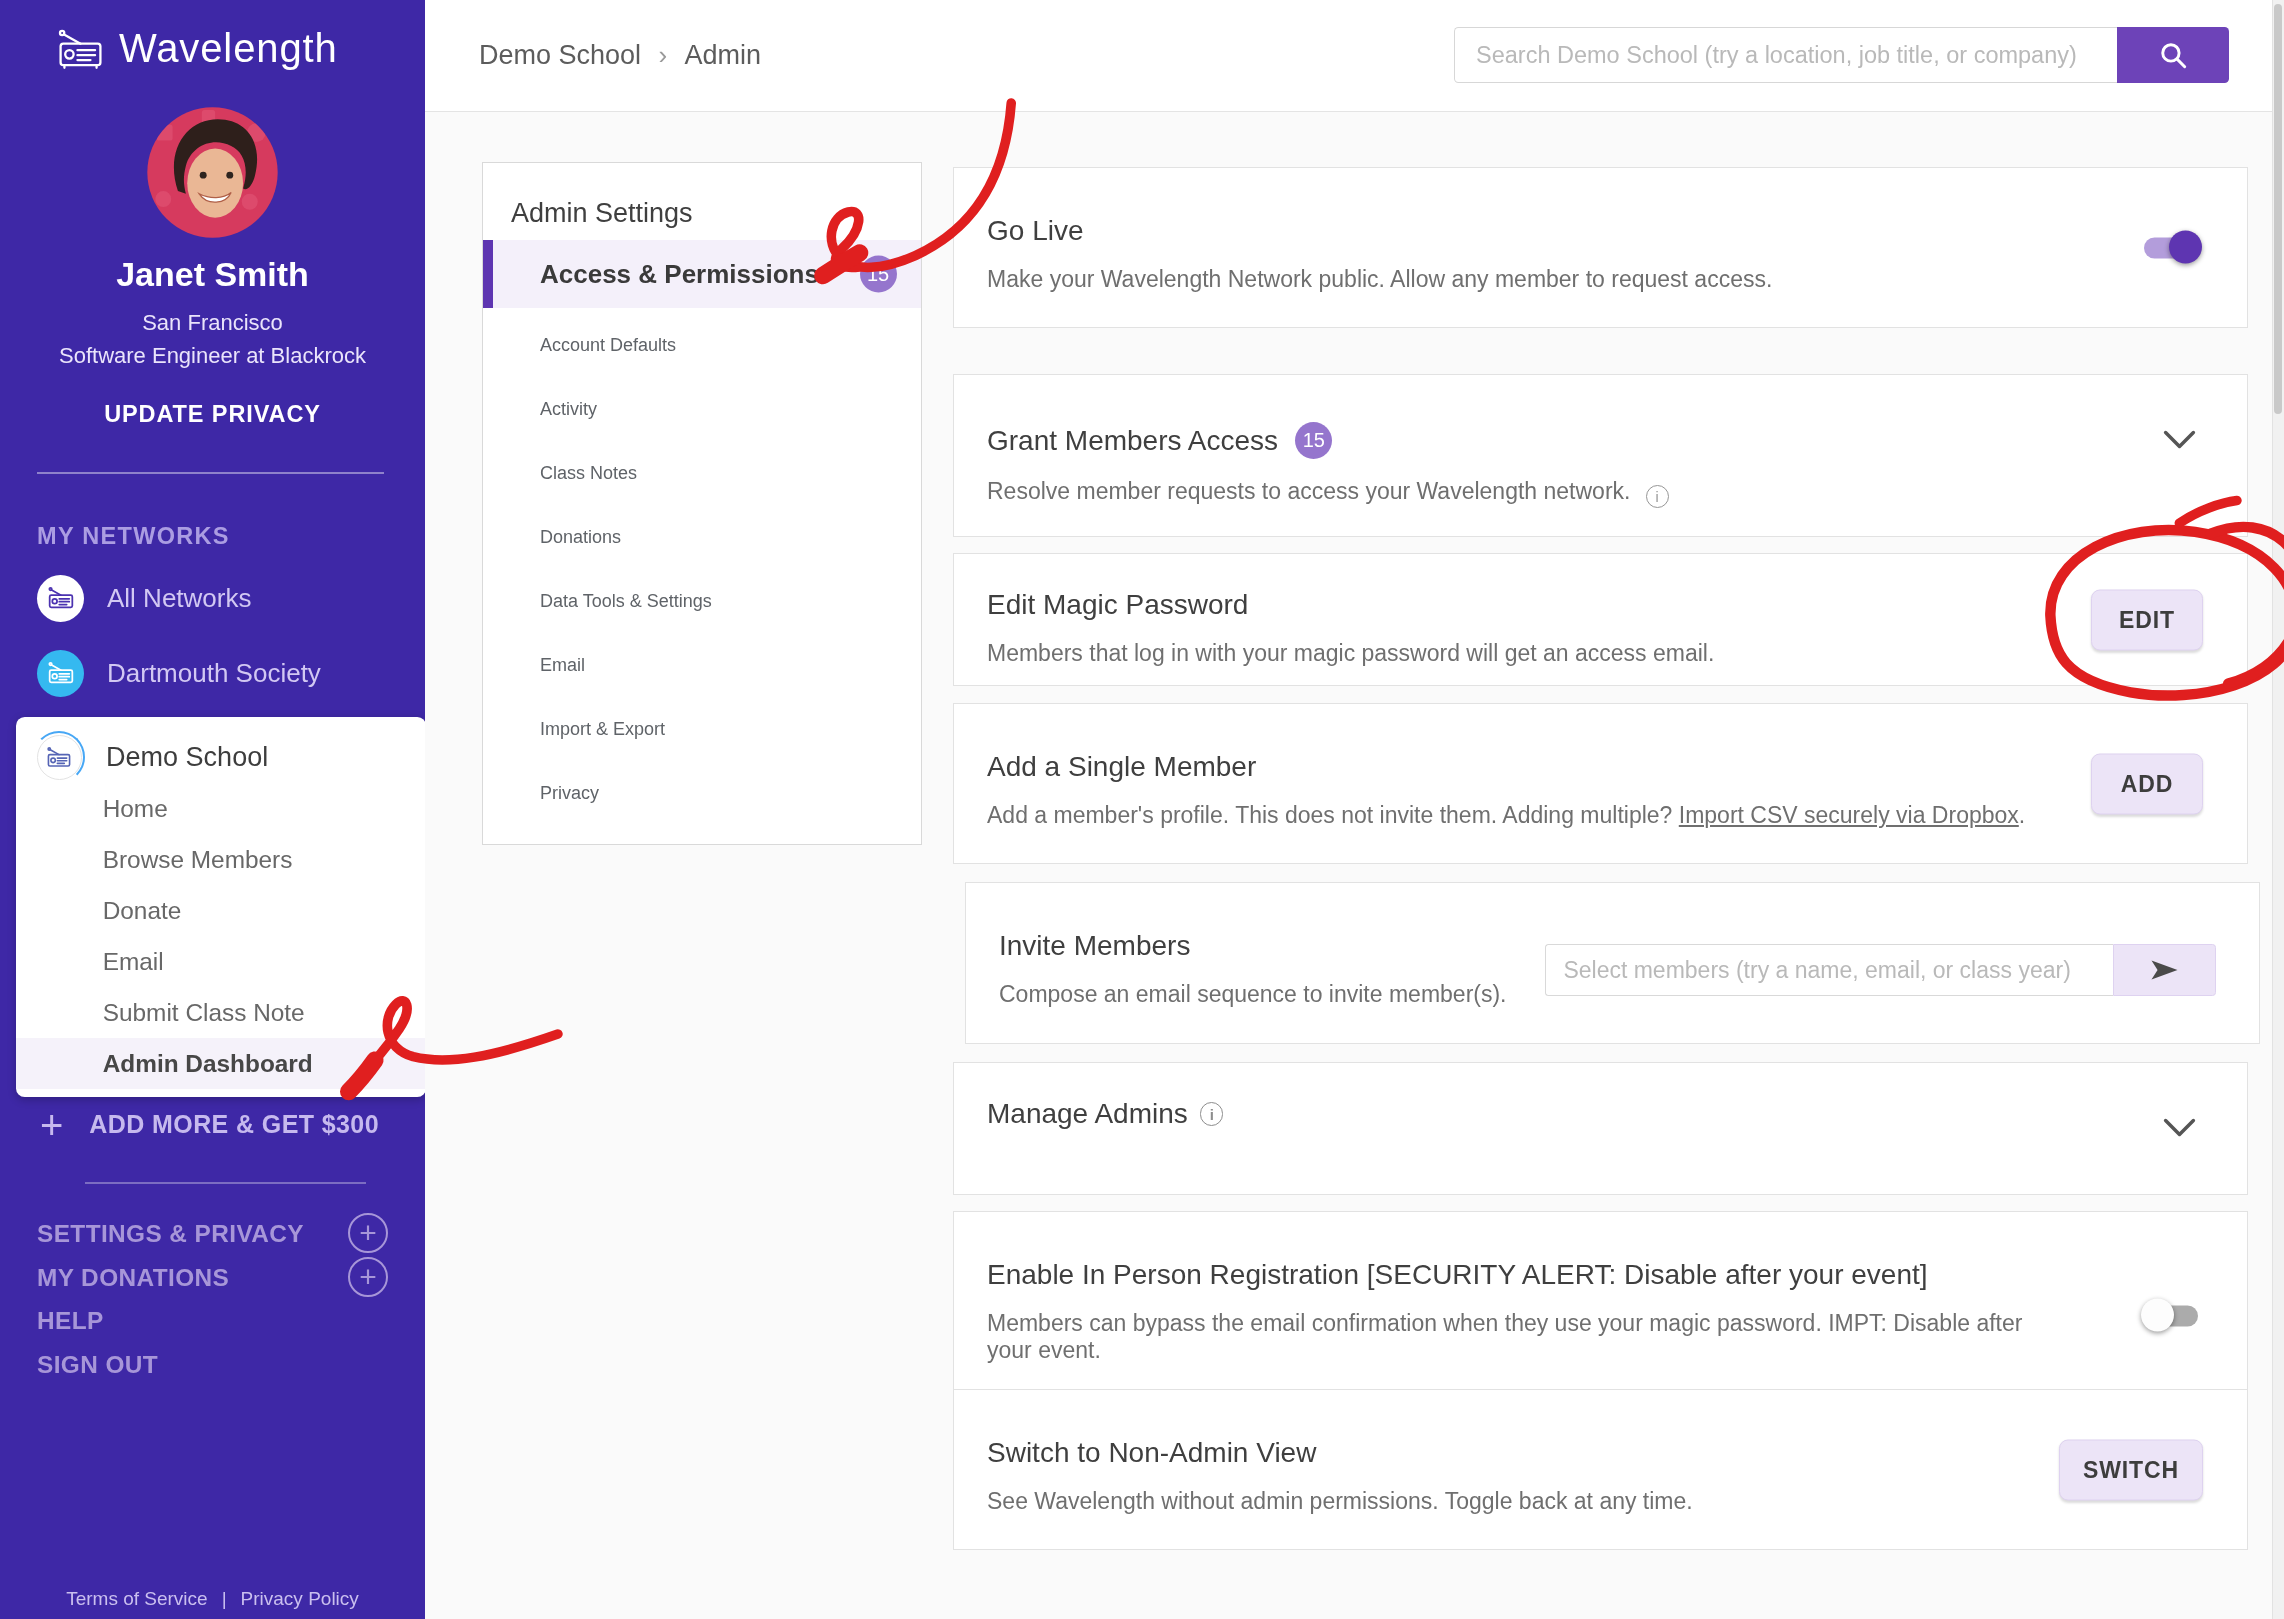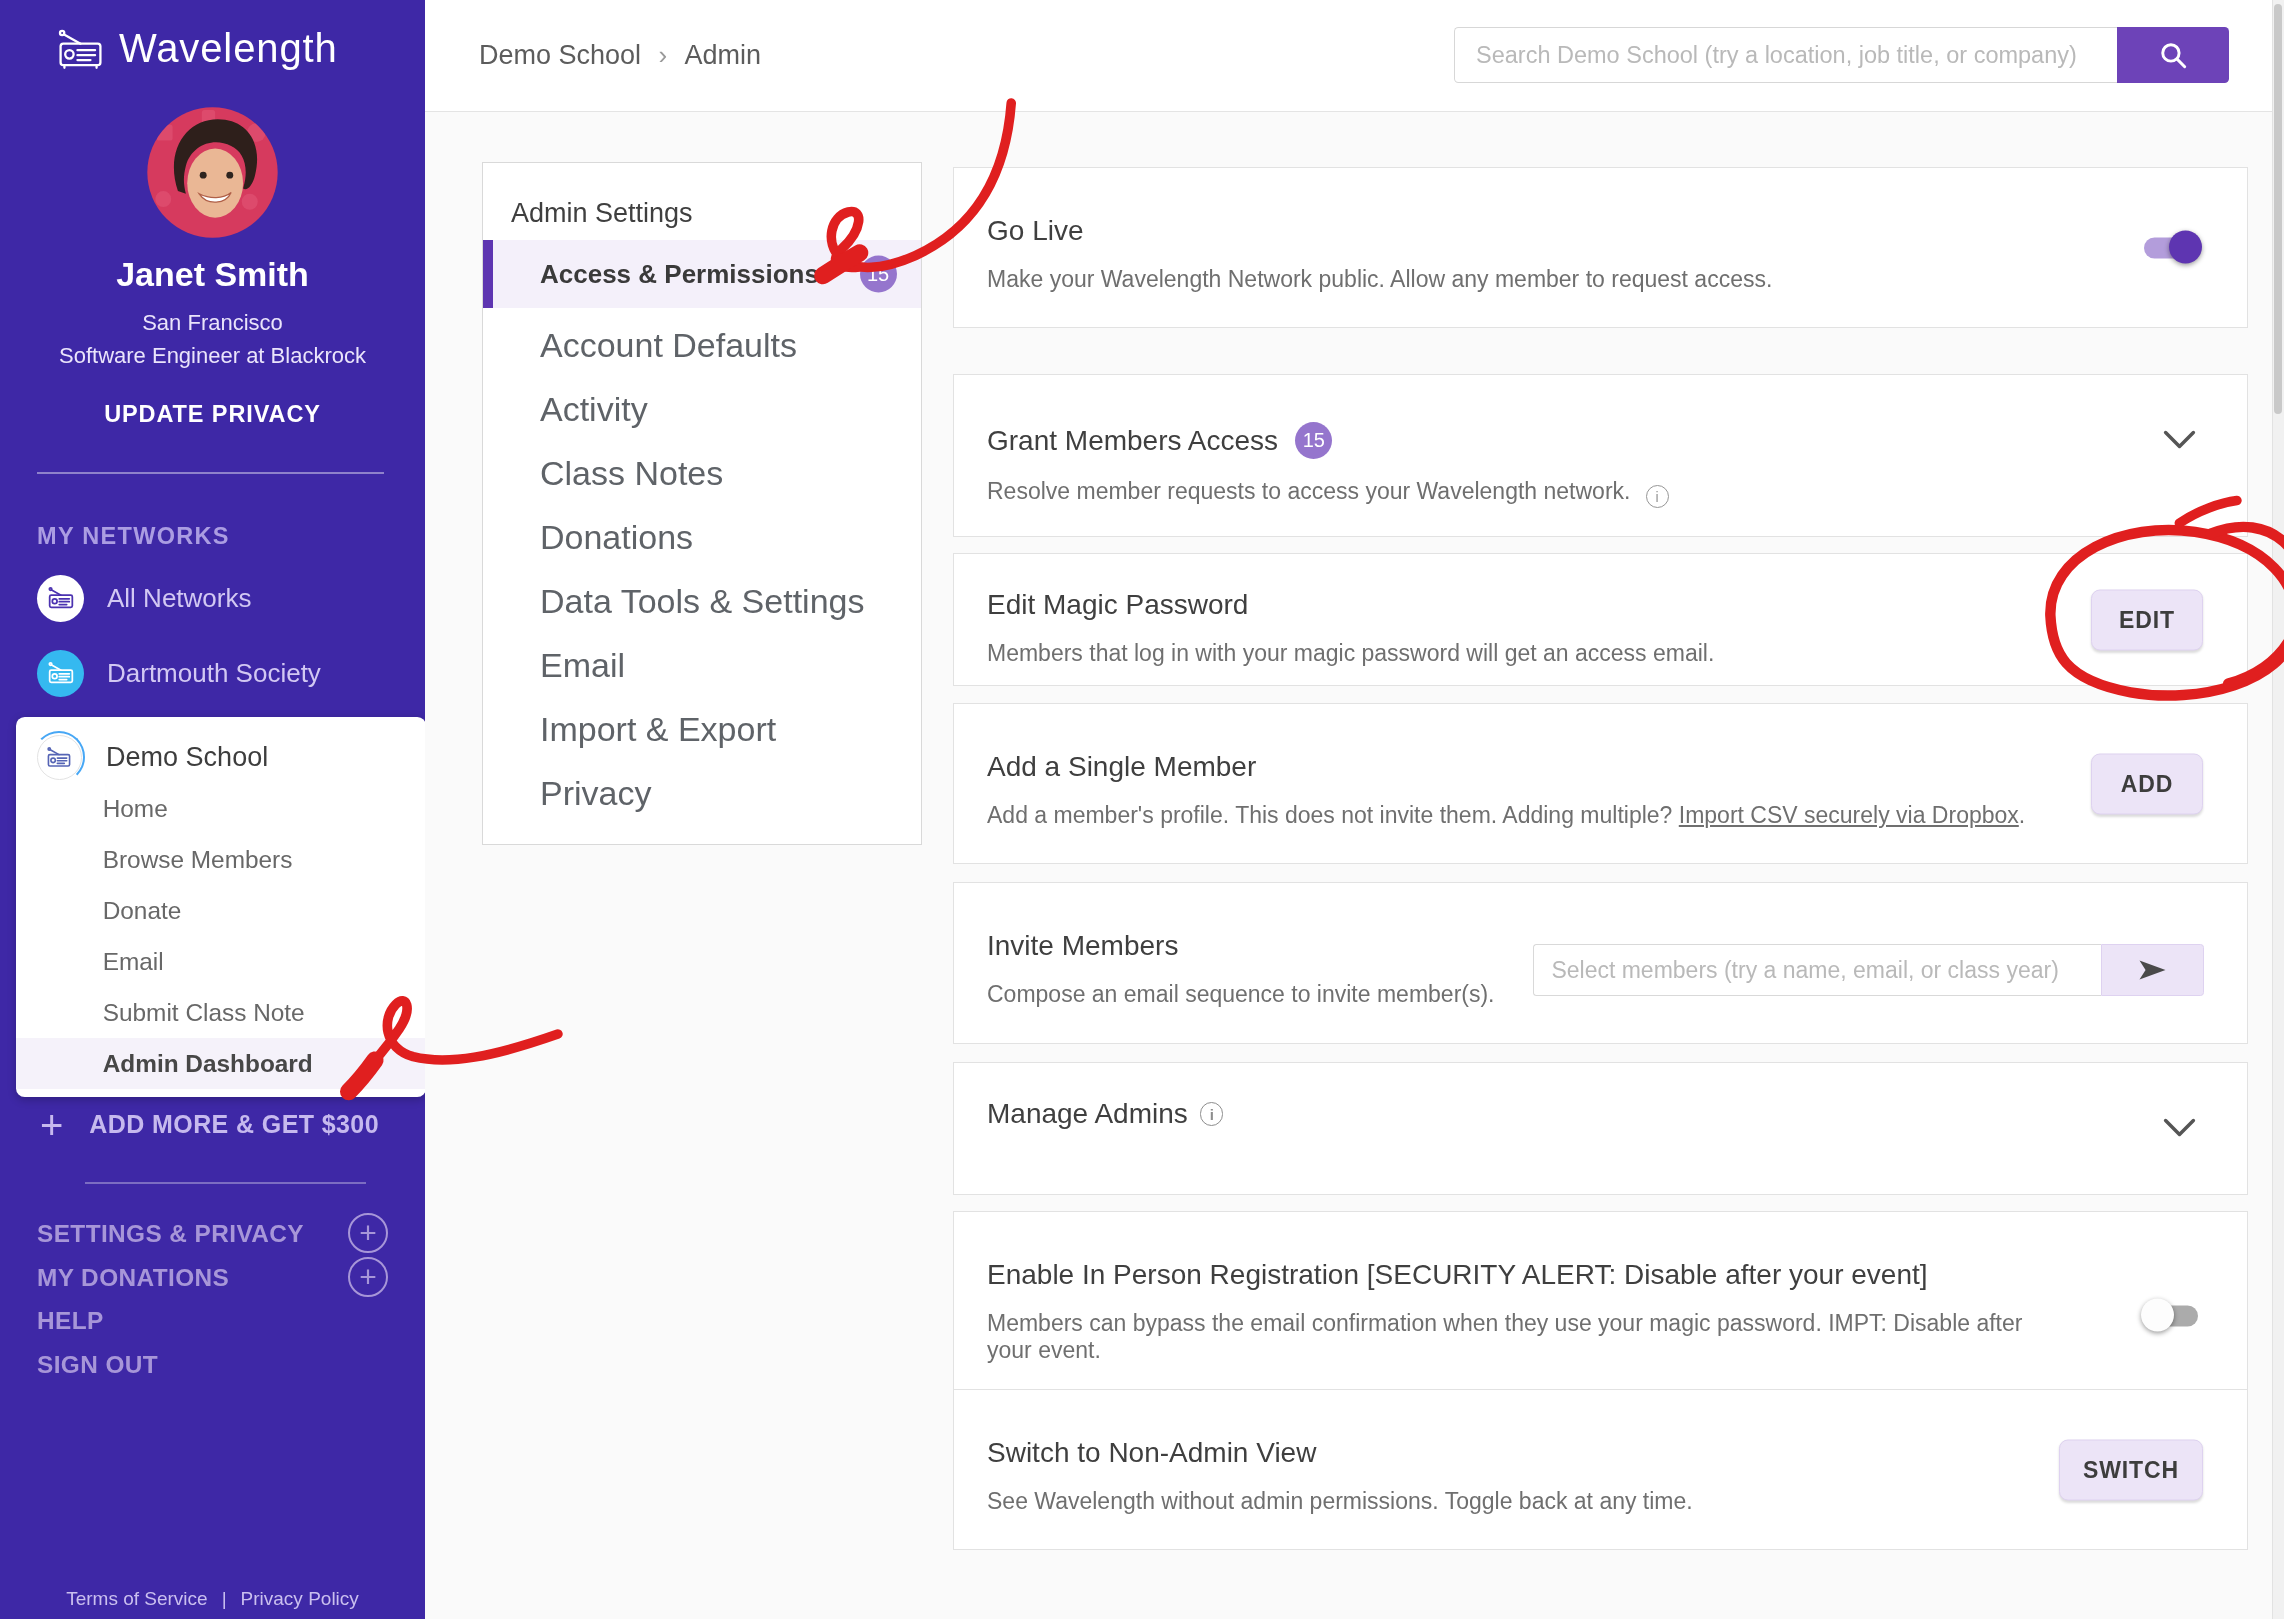--- a/index.html
+++ b/index.html
@@ -67,36 +67,36 @@
   
   .main { position:absolute; left:425px; top:114px; width:1859px; height:1506px; background:#fafafa; }
 
   .menu-card { position:absolute; left:57px; top:48px; width:440px; height:683px; background:#fff; border:1.7px solid #d9d9d9; }
   .menu-title { position:absolute; left:28px; top:35px; font-size:27px; color:#3f3f3f; }
   .menu-active { position:absolute; left:0; top:77px; width:100%; height:68px; background:#f4f0fa; cursor:pointer; }
   .menu-active .bar { position:absolute; left:0; top:0; width:9.6px; height:100%; background:#5e35b1; }
   .menu-active .menu-active-label { position:absolute; left:57px; top:50%; transform:translateY(-50%); font-size:26px; font-weight:bold; color:#3a3a3a; }
   .menu-badge { position:absolute; right:24.4px; top:50%; transform:translateY(-50%); width:37px; height:37px; border-radius:50%; background:#9575cd; color:#fff; font-size:20px; display:flex; align-items:center; justify-content:center; }
   .menu-list { position:absolute; left:0; top:150px; width:100%; list-style:none; }
-  .menu-list li { height:64px; display:flex; align-items:center; padding-left:57px; font-size:34px; color:#5f6368; cursor:pointer; }
+  .menu-list li { height:64px; display:flex; align-items:center; padding-left:57px; font-size:18px; color:#5f6368; cursor:pointer; }
 
   .card { position:absolute; left:528px; width:1295px; background:#fff; border:1.7px solid #e2e2e2; padding:47px 209px 0 33px; }
   .card.short { padding-top:35px; }
   .card h3 { font-size:28px; font-weight:400; color:#3f3f3f; margin-bottom:19px; display:flex; align-items:center; }
   .card p  { font-size:23px; color:#6f6f6f; }
   .card .link { text-decoration:underline; cursor:pointer; }
   .badge { display:inline-flex; width:37px; height:37px; border-radius:50%; background:#9575cd; color:#fff; font-size:20px; align-items:center; justify-content:center; margin-left:17.4px; font-weight:400; }
   .info-icon { display:inline-flex; width:23.5px; height:23.5px; border:1.7px solid #8d8d8d; border-radius:50%; color:#8d8d8d; font-size:15px; align-items:center; justify-content:center; margin-left:12.2px; font-weight:bold; cursor:pointer; }
   .sub-info { display:inline-flex; width:23px; height:23px; border:1.7px solid #969696; border-radius:50%; color:#969696; font-size:14px; align-items:center; justify-content:center; margin-left:8.7px; vertical-align:-2.6px; cursor:pointer; }
 
   .c1 { top:53px;  height:161px; }
   .c2 { top:260px; height:163px; }
   .c3 { top:439px; height:133px; }
   .c4 { top:589px; height:161px; }
-  .c5 { top:768px; height:162px; }
+  .c5 { top:768px; height:162px;margin-left:12px; }
   .c6 { top:948px; height:133px; }
   .c7 { top:1097px; height:209px; }
   .c8 { top:1275px; height:161px; }
 
   .chev { position:absolute; right:51px; top:50%; transform:translateY(-50%); cursor:pointer; }
   .c2 .chev { top:54px; transform:none; }
 
   .cardbtn { position:absolute; right:44px; top:50%; transform:translateY(-50%); min-width:112px; height:61px; background:#ece4f7; border:0.9px solid #ded2f0; border-radius:9px; box-shadow:0 1.7px 2.6px rgba(0,0,0,.14); font-family:"Liberation Sans",sans-serif; font-size:23px; font-weight:bold; letter-spacing:0.9px; color:#3d3d3d; cursor:pointer; padding:0 23px; }
 
   .toggle { position:absolute; right:49px; top:50%; transform:translateY(-50%); width:54px; height:21px; cursor:pointer; }

